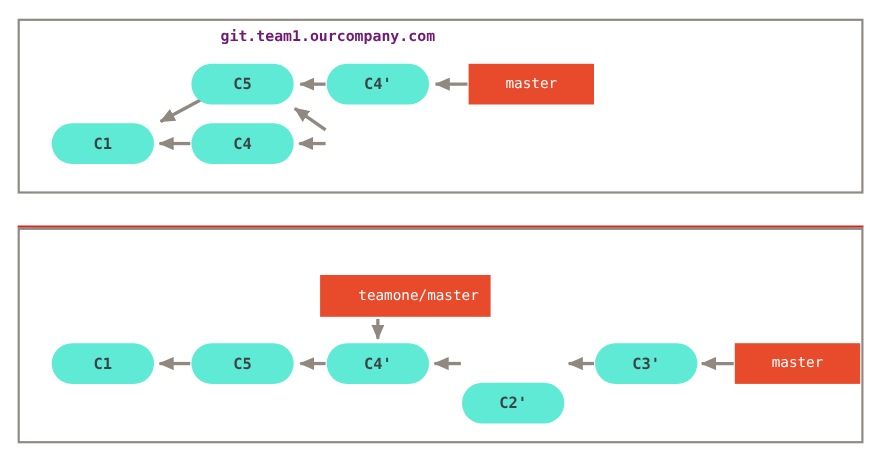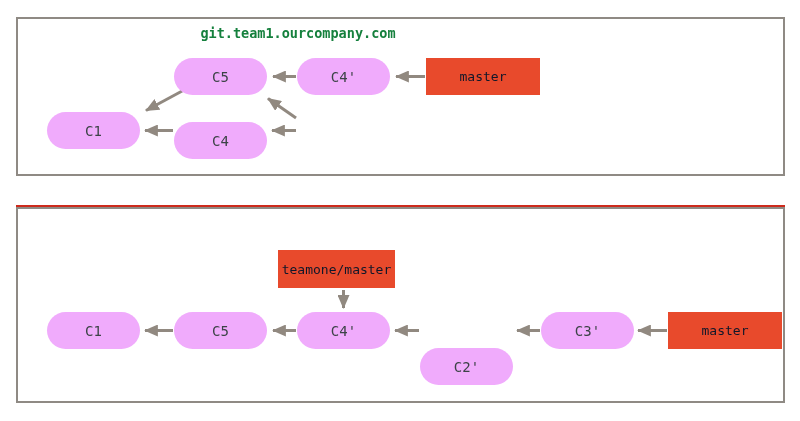--- a/index.html
+++ b/index.html
@@ -12,50 +12,50 @@
   .stage{position:absolute;left:0;top:0;width:800px;height:421px;}
 
   
   .panel{position:absolute;box-sizing:border-box;background:transparent;}
   .panel-remote{left:16px;top:17px;width:769px;height:159px;border:2px solid #8f8a84;}
   .panel-local-outer{left:16px;top:205px;width:769px;height:198px;border-top:2px solid #cd2a1c;box-sizing:border-box;}
   .panel-local-inner{width:100%;height:196px;border:2px solid #8f8a84;box-sizing:border-box;}
 
   
   .panel-title{
-    position:absolute;font-size:13.5px;font-weight:bold;color:#15803d;
+    position:absolute;font-size:13.5px;font-weight:bold;color:#701a75;
     text-align:center;letter-spacing:0;white-space:nowrap;
   }
   .title-remote{left:168px;top:25px;width:260px;}
   .title-local{left:230px;top:217px;width:133px;}
 
   
   .pill{
     position:absolute;width:93px;height:37px;border-radius:18.5px;
-    background:#f0abfc;color:#3c4347;
+    background:#5eead4;color:#3c4347;
     display:flex;align-items:center;justify-content:center;
-    font-size:14px;font-weight:400;
+    font-size:14px;font-weight:700;
   }
   
   .branch{
-    position:absolute;background:#e84a2c;color:#0f172a;
+    position:absolute;background:#e84a2c;color:#ffffff;
     display:flex;align-items:center;justify-content:center;
     font-size:13px;
   }
 
   
   .p1-c5 {left:174px;top:58px;}
   .p1-c4p{left:297px;top:58px;}
   .p1-c1 {left:47px; top:112px;}
-  .p1-c4 {left:174px;top:112px;margin-top:10px;}
+  .p1-c4 {left:174px;top:112px;}
   .p1-c6 {left:297px;top:112px;}
   .p1-master{left:426px;top:58px;width:114px;height:37px;}
 
   
-  .p2-teamone{left:278px;top:250px;width:117px;height:38px;}
+  .p2-teamone{left:291px;top:250px;width:131px;height:38px;padding-left:24px;}
   .p2-c1 {left:47px; top:312px;}
   .p2-c5 {left:174px;top:312px;}
   .p2-c4p{left:297px;top:312px;}
   .p2-c2p{left:420px;top:312px;margin-top:36px;}
   .p2-c3p{left:541px;top:312px;}
   .p2-master{left:668px;top:312px;width:114px;height:37px;}
 
   svg.arrows{position:absolute;left:0;top:0;width:800px;height:421px;pointer-events:none;}
   svg.arrows line{stroke:#918980;stroke-width:3;}
 </style>

